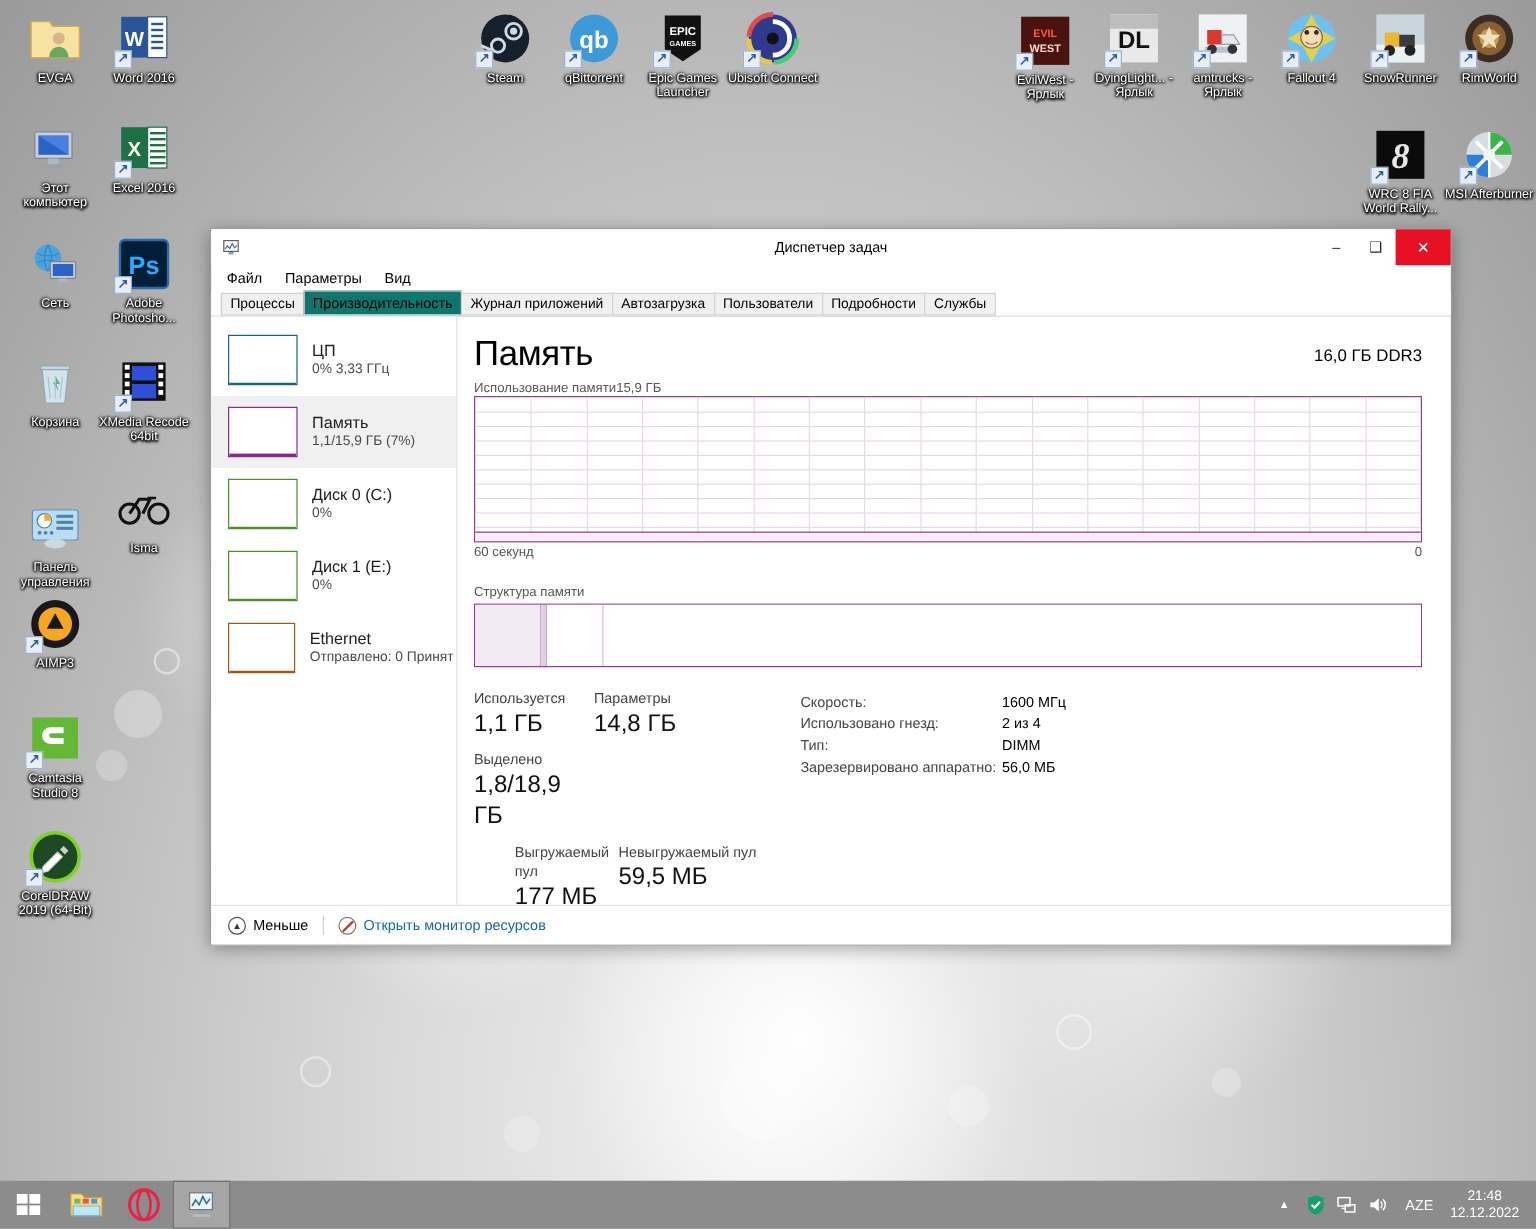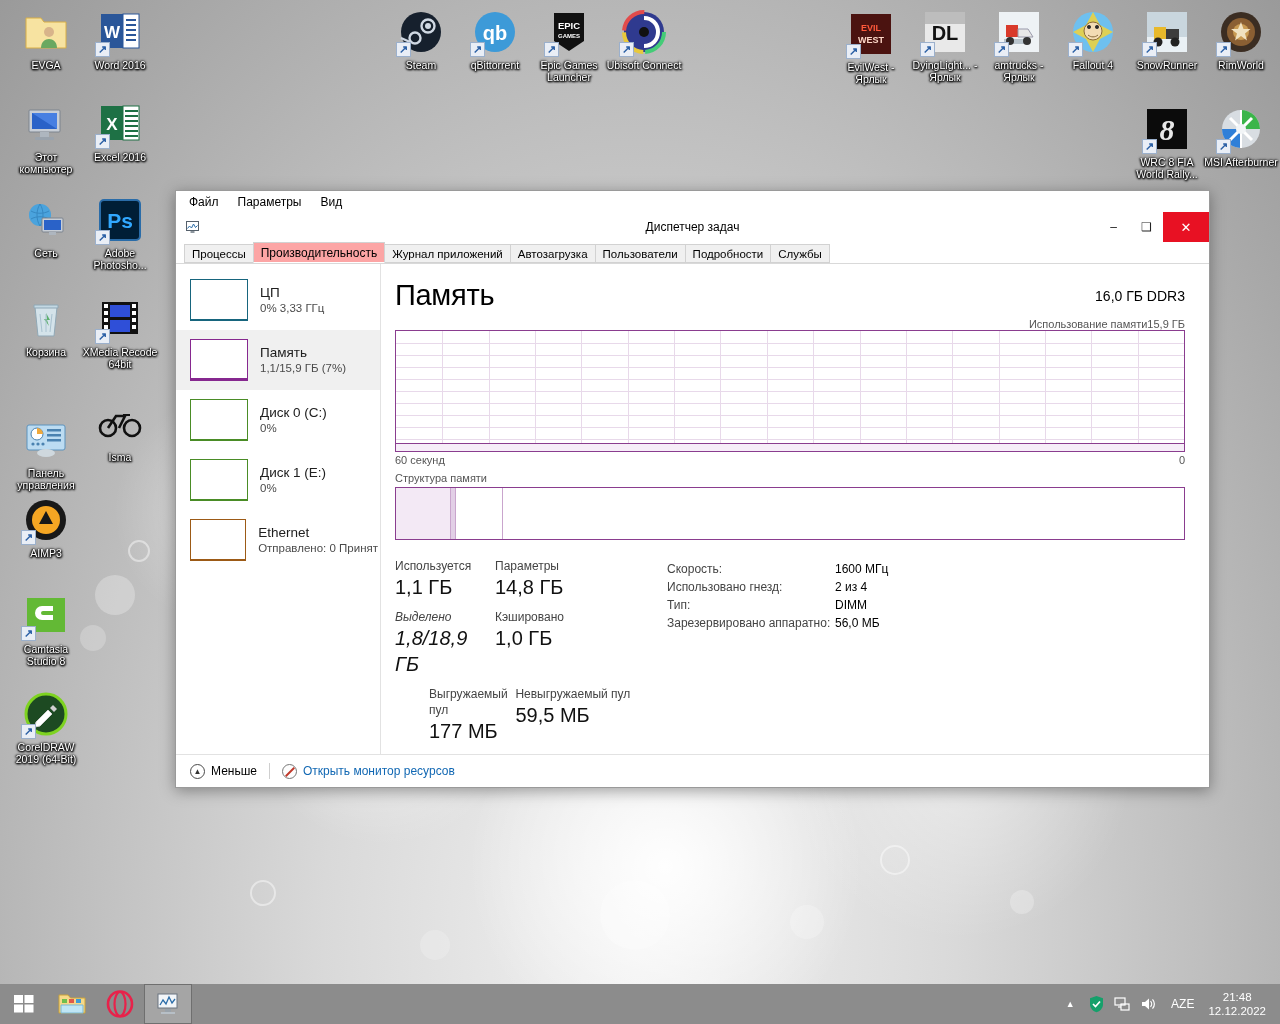--- a/index.html
+++ b/index.html
@@ -74,21 +74,21 @@
 
   #tm-tabs{ height:22px; display:flex; align-items:flex-end; padding-left:8px;
             border-bottom:1px solid #d9d9d9; background:#fff; flex:0 0 22px;}
   .tab{
     height:19px; padding:0 7px; margin-right:-1px;
     border:1px solid #d2d2d2; background:#f0f0f0;
     display:flex;align-items:center; font-size:11.5px; color:#000;
     position:relative; z-index:1;
   }
   .tab.active{
-    background:#fca5a5; border-bottom-color:#fff; height:21px; z-index:3;
+    background:#0f766e; border-bottom-color:#fff; height:21px; z-index:3;
     font-size:12px;
     text-align:center;
   }
 
   #tm-body{ flex:1; display:flex; min-height:0; }
 
   
   #tm-left{ width:205px; border-right:1px solid #e2e2e2; padding:6px 0 0 0; background:#fff;
             overflow:hidden;}
   .res{
@@ -100,33 +100,33 @@
   .minigraph .fillbar{position:absolute;left:0;right:0;bottom:0;}
   .res .txt{ min-width:0; }
   .res .rname{ font-size:13.5px; line-height:16px; color:#202020; white-space:nowrap;}
   .res .rsub{ font-size:11.5px; line-height:14px; color:#4a4a4a; white-space:nowrap;}
 
   
   #tm-right{ flex:1; padding:14px 24px 0 14px; position:relative; overflow:hidden;}
   .hdrrow{ display:flex; align-items:flex-start; justify-content:space-between;}
   #memtitle{ font-size:29px; line-height:34px; font-weight:normal; color:#000; letter-spacing:-.3px;}
   #memtype{ font-size:14px; color:#000; padding-top:10px;}
-  .axrow{ display:flex; justify-content:flex-end; font-size:11px; color:#555; margin-top:6px;}
+  .axrow{ display:flex; justify-content:flex-start; font-size:11px; color:#555; margin-top:6px;}
   #usagegraph{
     height:122px; border:1px solid #8a3d8f; position:relative; background:#fff; overflow:hidden;
   }
   #usagegraph .vg,#usagegraph .hg{position:absolute;background:#e8d9ea;}
   #usagegraph .vg{top:0;bottom:0;width:1px;}
   #usagegraph .hg{left:0;right:0;height:1px;}
   #usagefill{
     position:absolute;left:0;right:0;bottom:0;height:7%;
     background:#f6eef8;border-top:1.5px solid #8a3d8f;
   }
   .axrow2{ display:flex; justify-content:space-between; font-size:11px; color:#555; margin-top:2px;}
-  .sectlabel{ font-size:11px;color:#555; margin-top:6px;}
+  .sectlabel{ font-size:11px;color:#555; margin-top:22px;}
   #composition{
     height:53px; border:1px solid #8a3d8f; position:relative; background:#fff; margin-top:3px;
     display:flex;
   }
   #composition .seg{ height:100%; border-right:1px solid #c9a5cd;}
 
   
   #stats{ display:flex; margin-top:18px; }
   #statsL{ width:250px; }
   .srow{ display:flex; margin-bottom:9px;}
@@ -507,41 +507,41 @@
           </svg>
           <span class="shortcut-arrow">↗</span>
         </div>
         <div class="cap">MSI Afterburner</div>
       </div>
     </div>
 </div>
 
 <div id="tm">
 
-  <div id="tm-menu">
-      <span>Файл</span>
-      <span>Параметры</span>
-      <span>Вид</span>
-    </div>
-
   <div id="tm-title">
     <div class="ticon">
       <svg width="17" height="17" viewBox="0 0 17 17">
         <rect x="2.5" y="2.5" width="12" height="9" fill="#fff" stroke="#55606b"></rect>
         <polyline points="3.5,9.5 5.5,7 7.5,9 9.5,5 11.5,8.5 13.5,6.5" fill="none" stroke="#2a6ca8" stroke-width="1"></polyline>
         <rect x="6.5" y="12" width="4" height="2" fill="#8d969e"></rect>
       </svg>
     </div>
     <div class="tcap">Диспетчер задач</div>
     <div class="winbtns">
       <div class="winbtn">–</div>
       <div class="winbtn">❑</div>
       <div class="winbtn close">✕</div>
     </div>
   </div>
+
+  <div id="tm-menu">
+      <span>Файл</span>
+      <span>Параметры</span>
+      <span>Вид</span>
+    </div>
 
   <div id="tm-tabs">
       <div class="tab">
         <span>Процессы</span>
       </div>
       <div class="tab active">
         <span>Производительность</span>
       </div>
       <div class="tab">
         <span>Журнал приложений</span>
@@ -670,27 +670,23 @@
               <div class="scell" style="width: 100px;">
                 <div class="slab">Используется</div>
                 <div class="sval">1,1 ГБ</div>
               </div>
               <div class="scell" style="width: 150px;">
                 <div class="slab">Параметры</div>
                 <div class="sval">14,8 ГБ</div>
               </div>
             </div>
             <div class="srow">
-              <div class="scell" style="width: 100px; font-style: italic;">
+              <div class="scell" style="width: 100px;">
                 <div class="slab">Выделено</div>
                 <div class="sval">1,8/18,9 ГБ</div>
-              </div>
-              <div class="scell" style="width: 150px;">
-                <div class="slab">Кэшировано</div>
-                <div class="sval">1,0 ГБ</div>
               </div>
             </div>
             <div class="srow">
               <div class="scell" style="width: 100px; margin-left: 34px;">
                 <div class="slab">Выгружаемый пул</div>
                 <div class="sval">177 МБ</div>
               </div>
               <div class="scell" style="width: 150px;">
                 <div class="slab">Невыгружаемый пул</div>
                 <div class="sval">59,5 МБ</div>

